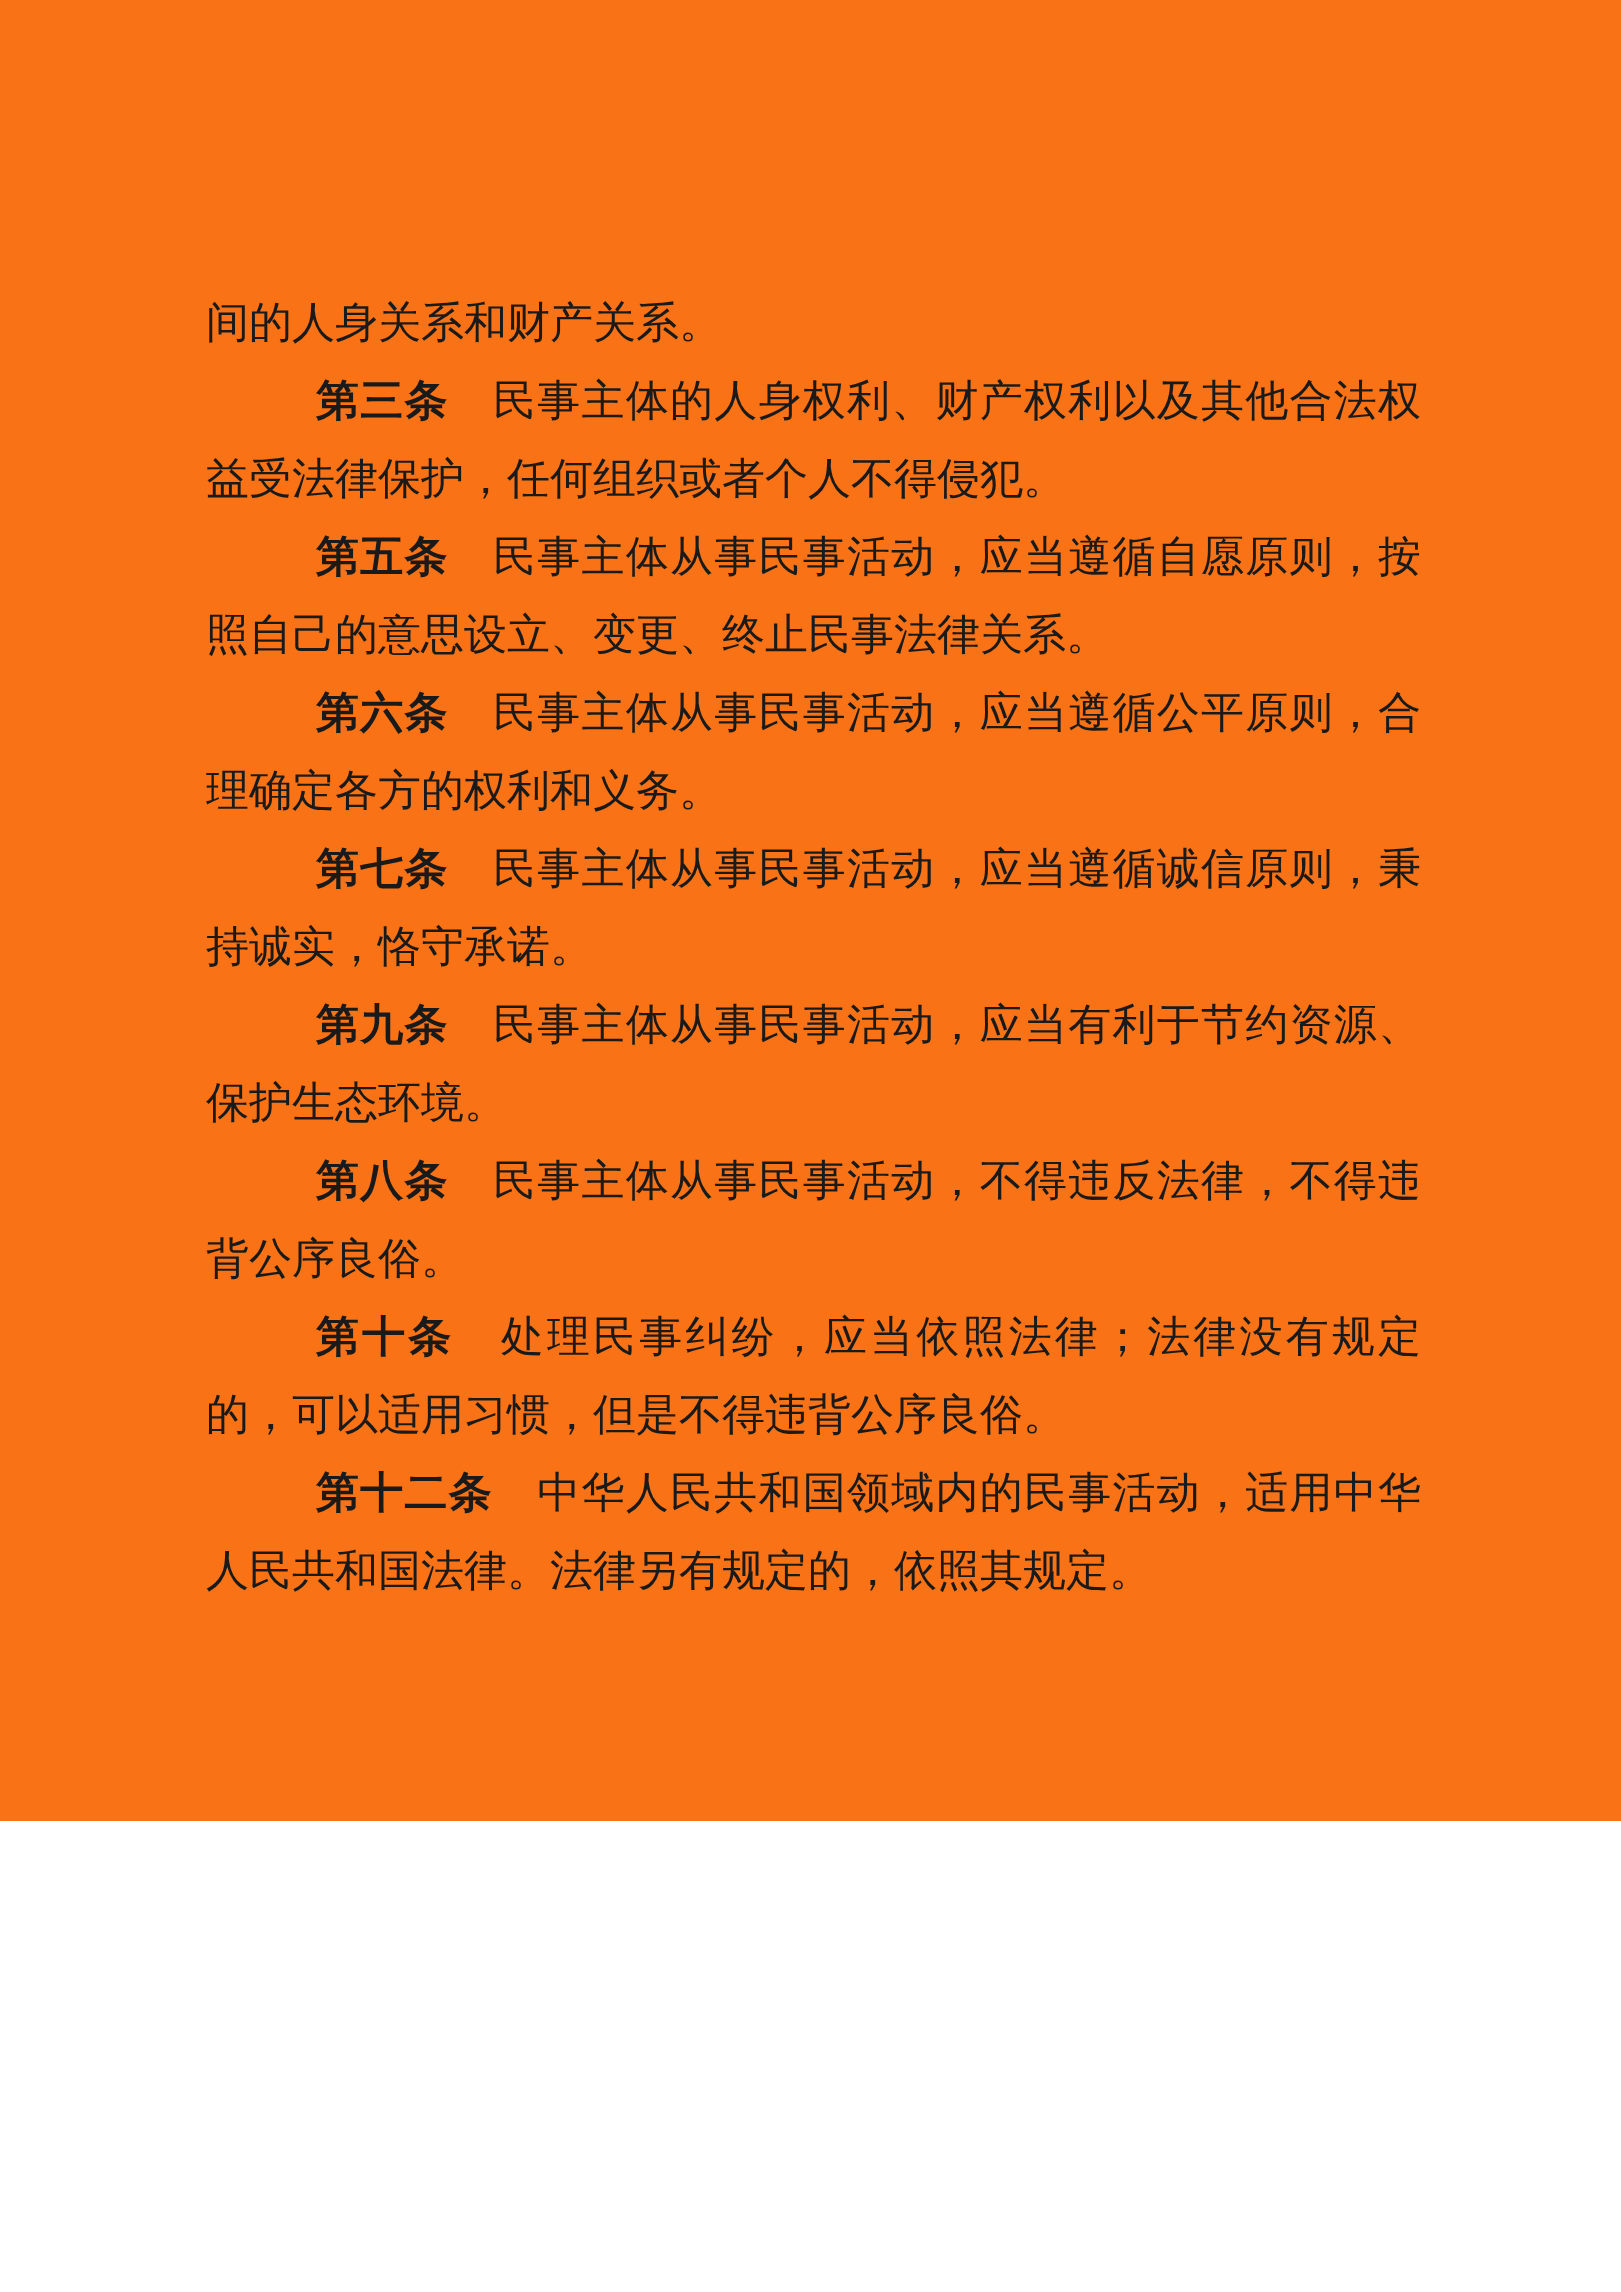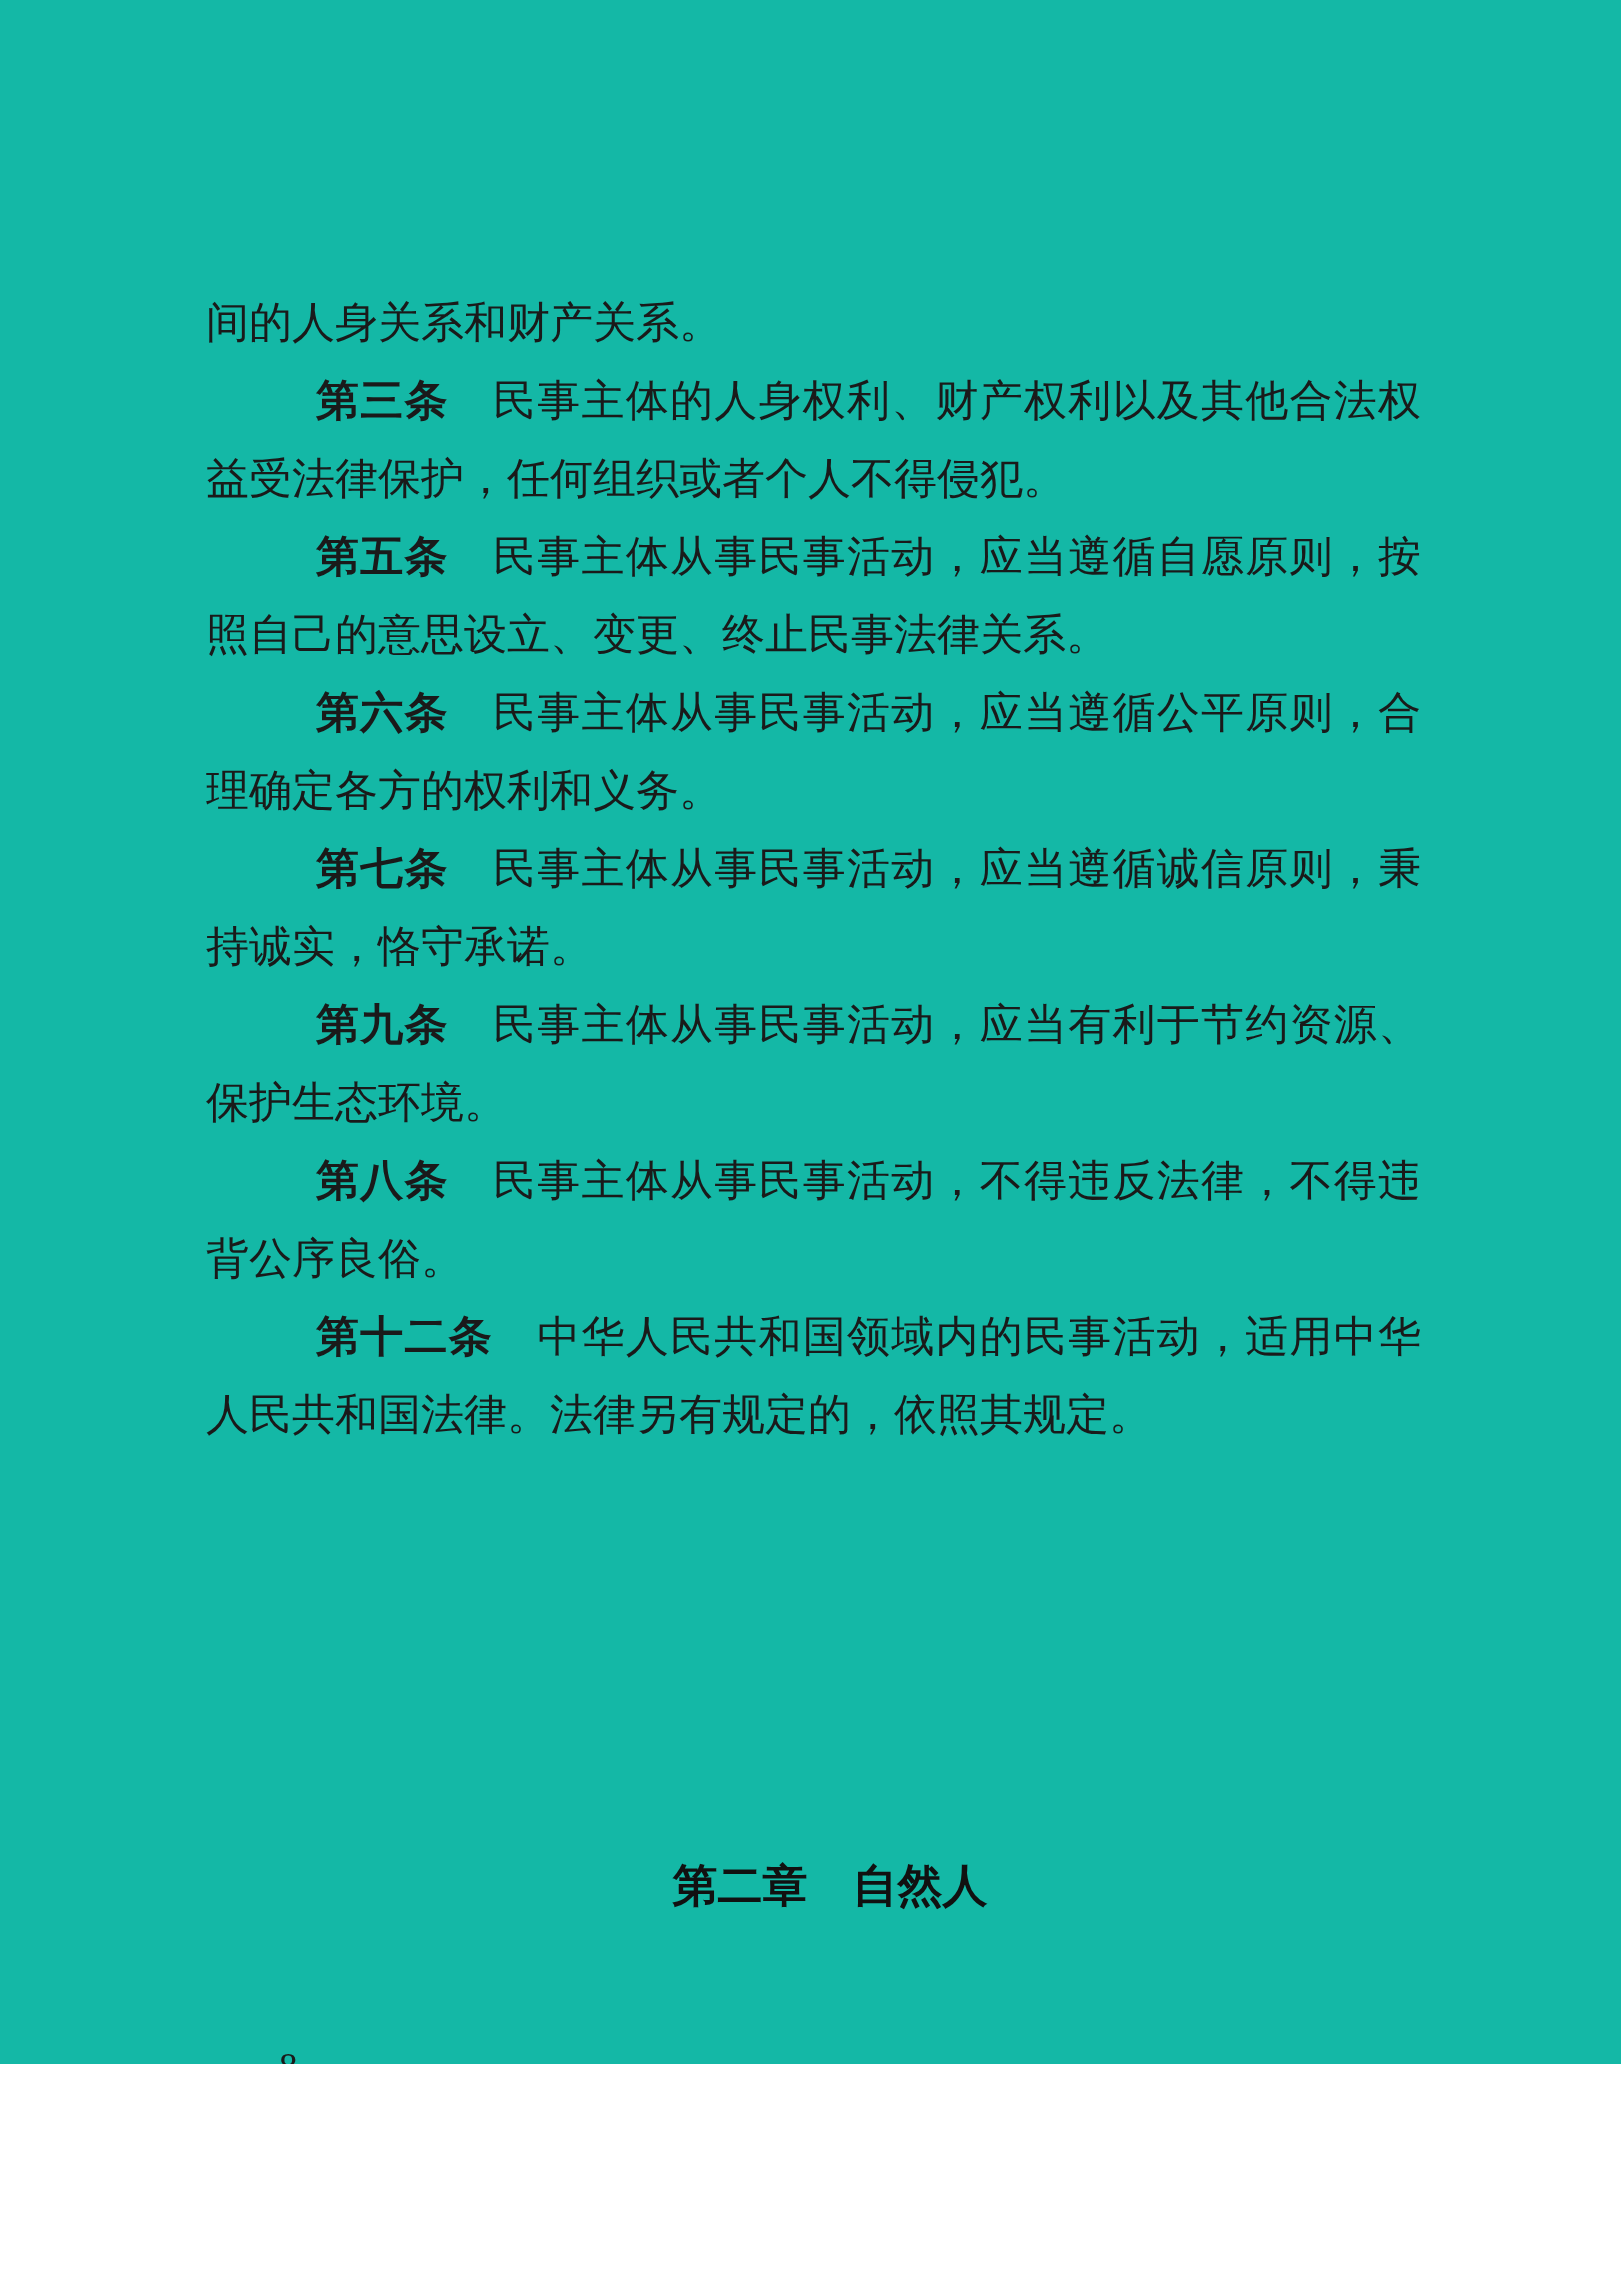--- a/index.html
+++ b/index.html
@@ -3,22 +3,22 @@
 <meta charset="utf-8">
 <style>
   html, body {
     margin: 0;
     padding: 0;
     background: #ffffff;
   }
   .page {
     position: relative;
     width: 1621px;
-    height: 2064px;
-    background: #14b8a6;
+    height: 1821px;
+    background: #f97316;
     overflow: hidden;
     color: #1a1a1a;
   }
   .doc-body {
     position: absolute;
     left: 206px;
     top: 284px;
     width: 1215px;
     font-family: "Liberation Serif", "DejaVu Serif", serif;
     font-size: 43px;
@@ -71,20 +71,21 @@
 <div class="page">
 
   <main class="doc-body" id="doc-body">
       <p class="para"><span>间的人身关系和财产关系。</span></p>
       <p class="para indent"><span class="art-no">第三条</span>　<span>民事主体的人身权利、财产权利以及其他合法权益受法律保护，任何组织或者个人不得侵犯。</span></p>
       <p class="para indent"><span class="art-no">第五条</span>　<span>民事主体从事民事活动，应当遵循自愿原则，按照自己的意思设立、变更、终止民事法律关系。</span></p>
       <p class="para indent"><span class="art-no">第六条</span>　<span>民事主体从事民事活动，应当遵循公平原则，合理确定各方的权利和义务。</span></p>
       <p class="para indent"><span class="art-no">第七条</span>　<span>民事主体从事民事活动，应当遵循诚信原则，秉持诚实，恪守承诺。</span></p>
       <p class="para indent"><span class="art-no">第九条</span>　<span>民事主体从事民事活动，应当有利于节约资源、保护生态环境。</span></p>
       <p class="para indent"><span class="art-no">第八条</span>　<span>民事主体从事民事活动，不得违反法律，不得违背公序良俗。</span></p>
+      <p class="para indent"><span class="art-no">第十条</span>　<span>处理民事纠纷，应当依照法律；法律没有规定的，可以适用习惯，但是不得违背公序良俗。</span></p>
       <p class="para indent"><span class="art-no">第十二条</span>　<span>中华人民共和国领域内的民事活动，适用中华人民共和国法律。法律另有规定的，依照其规定。</span></p>
     </main>
 
   <h2 class="chapter"><span class="chapter-number">第二章</span><span class="chapter-title">自然人</span></h2>
 
   <footer class="page-footer">
     <span>—8—</span>
   </footer>
 
 </div>

